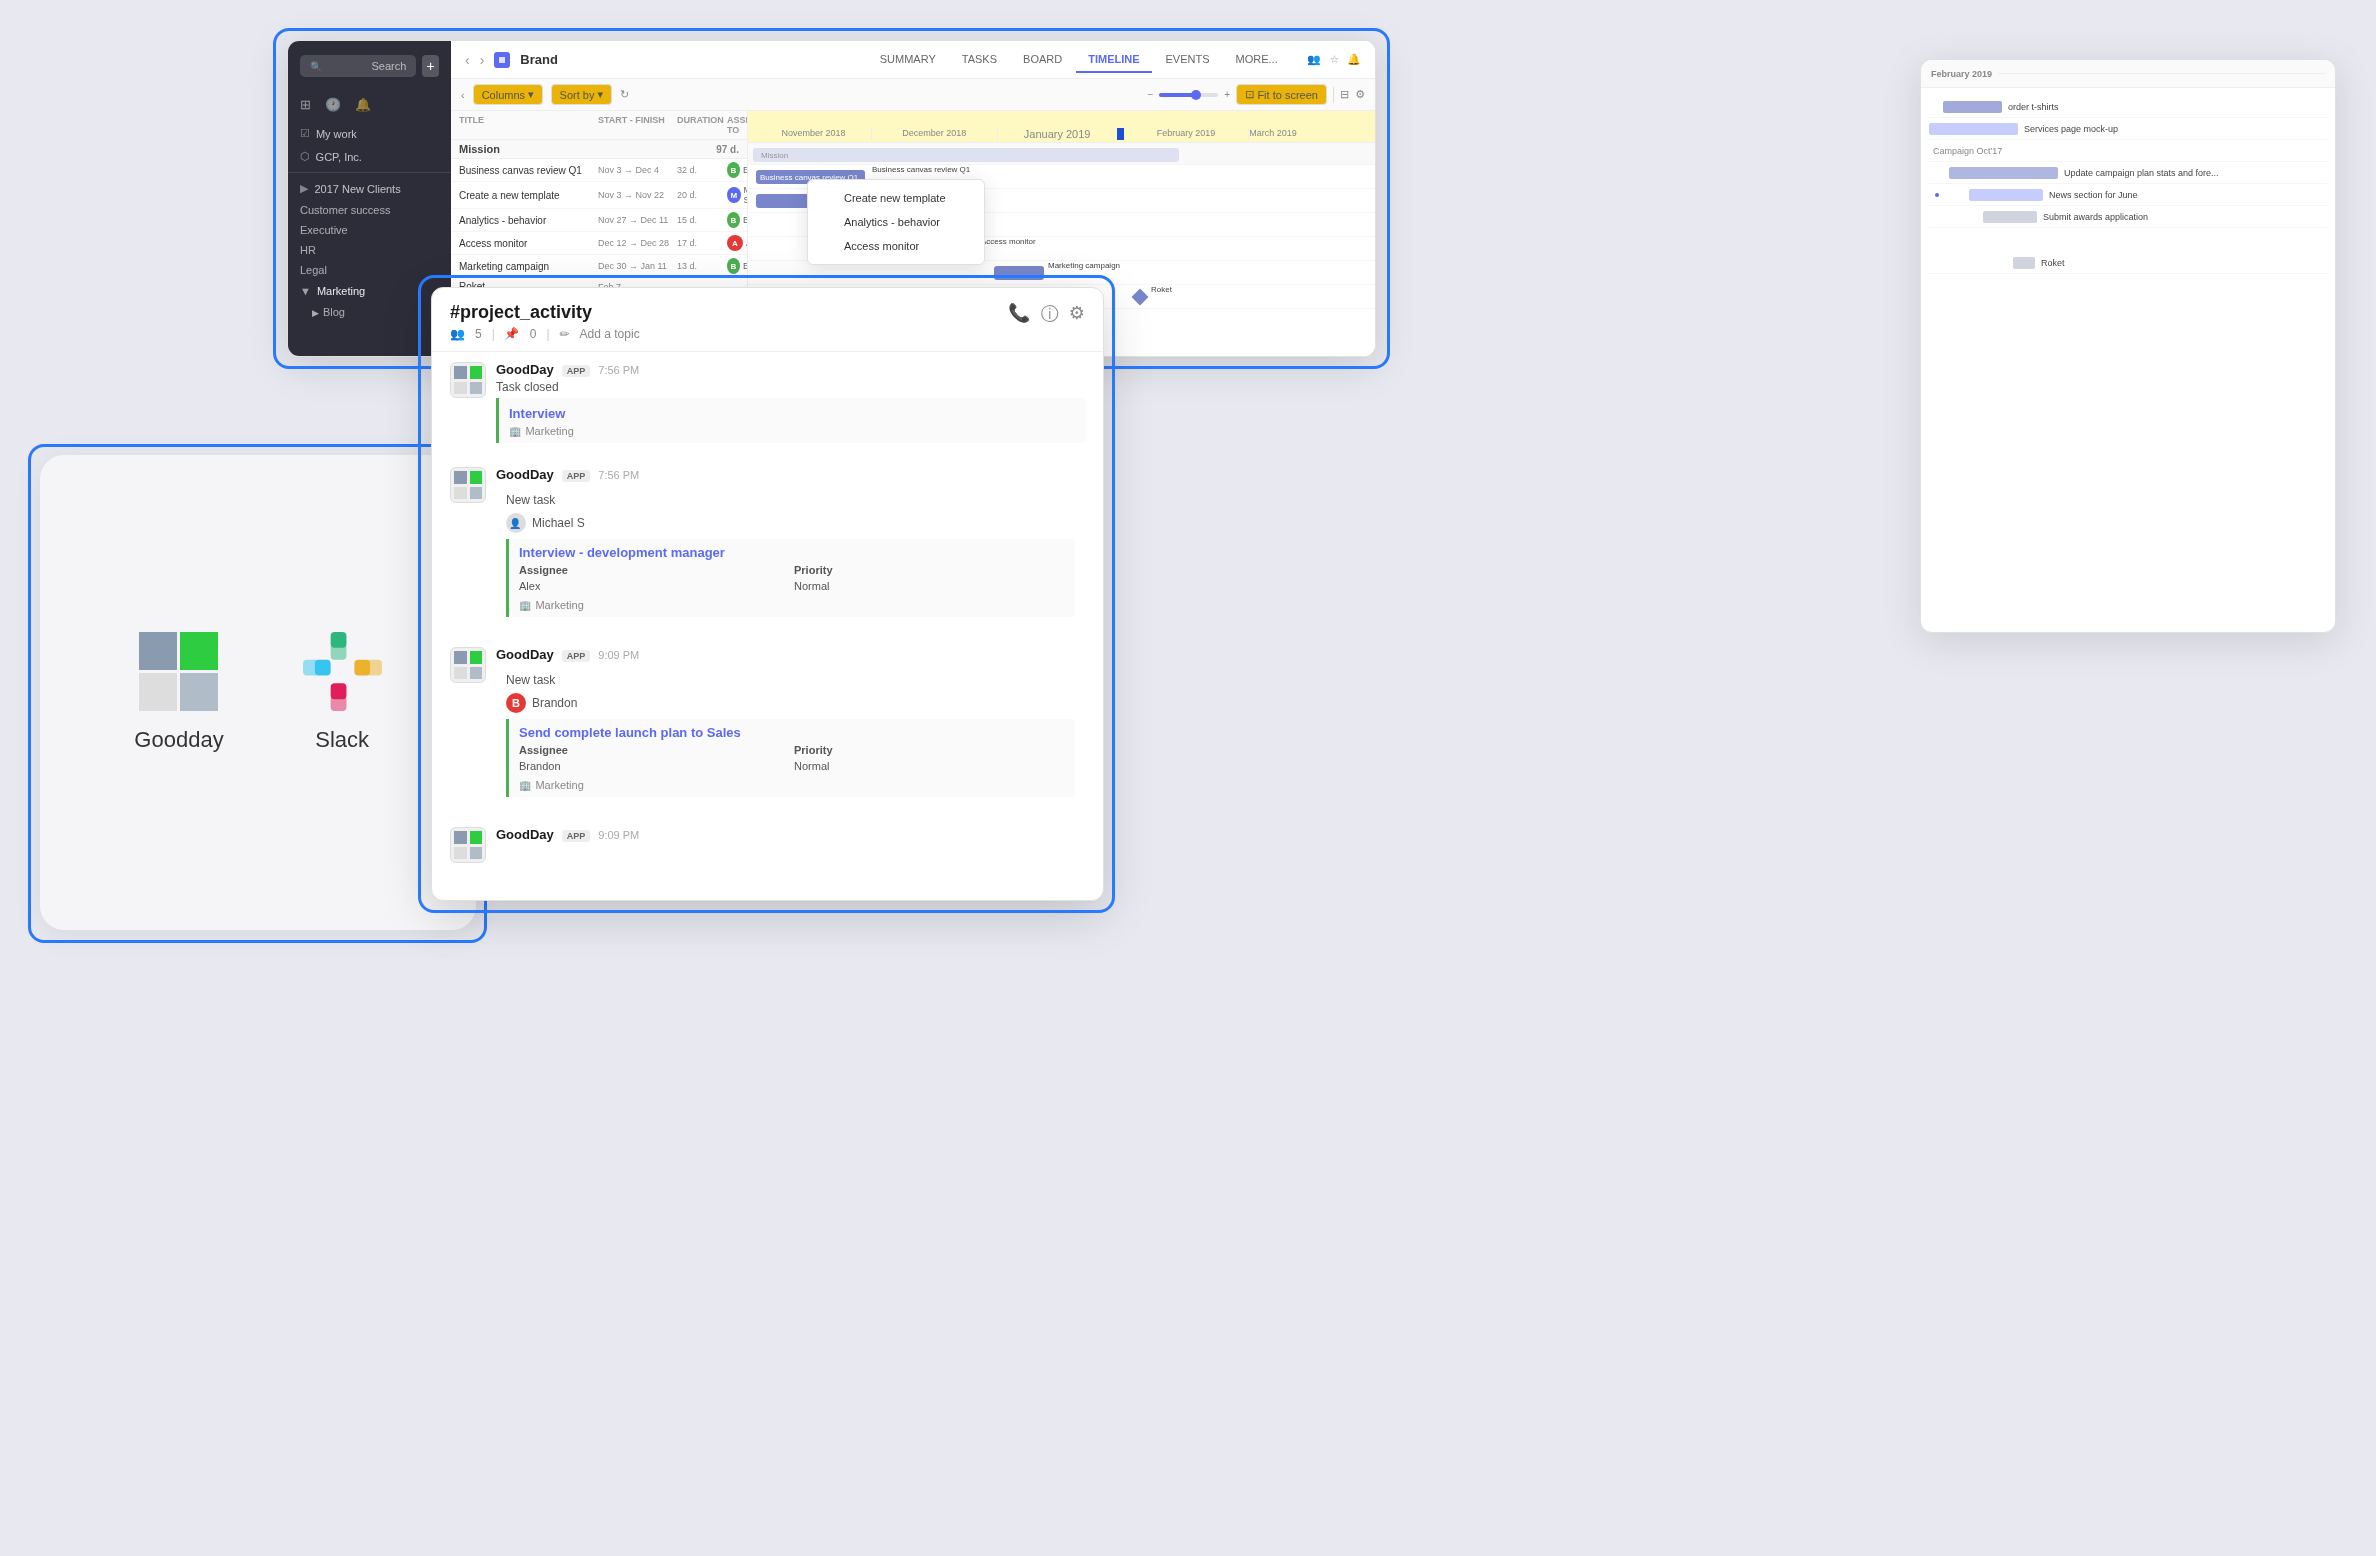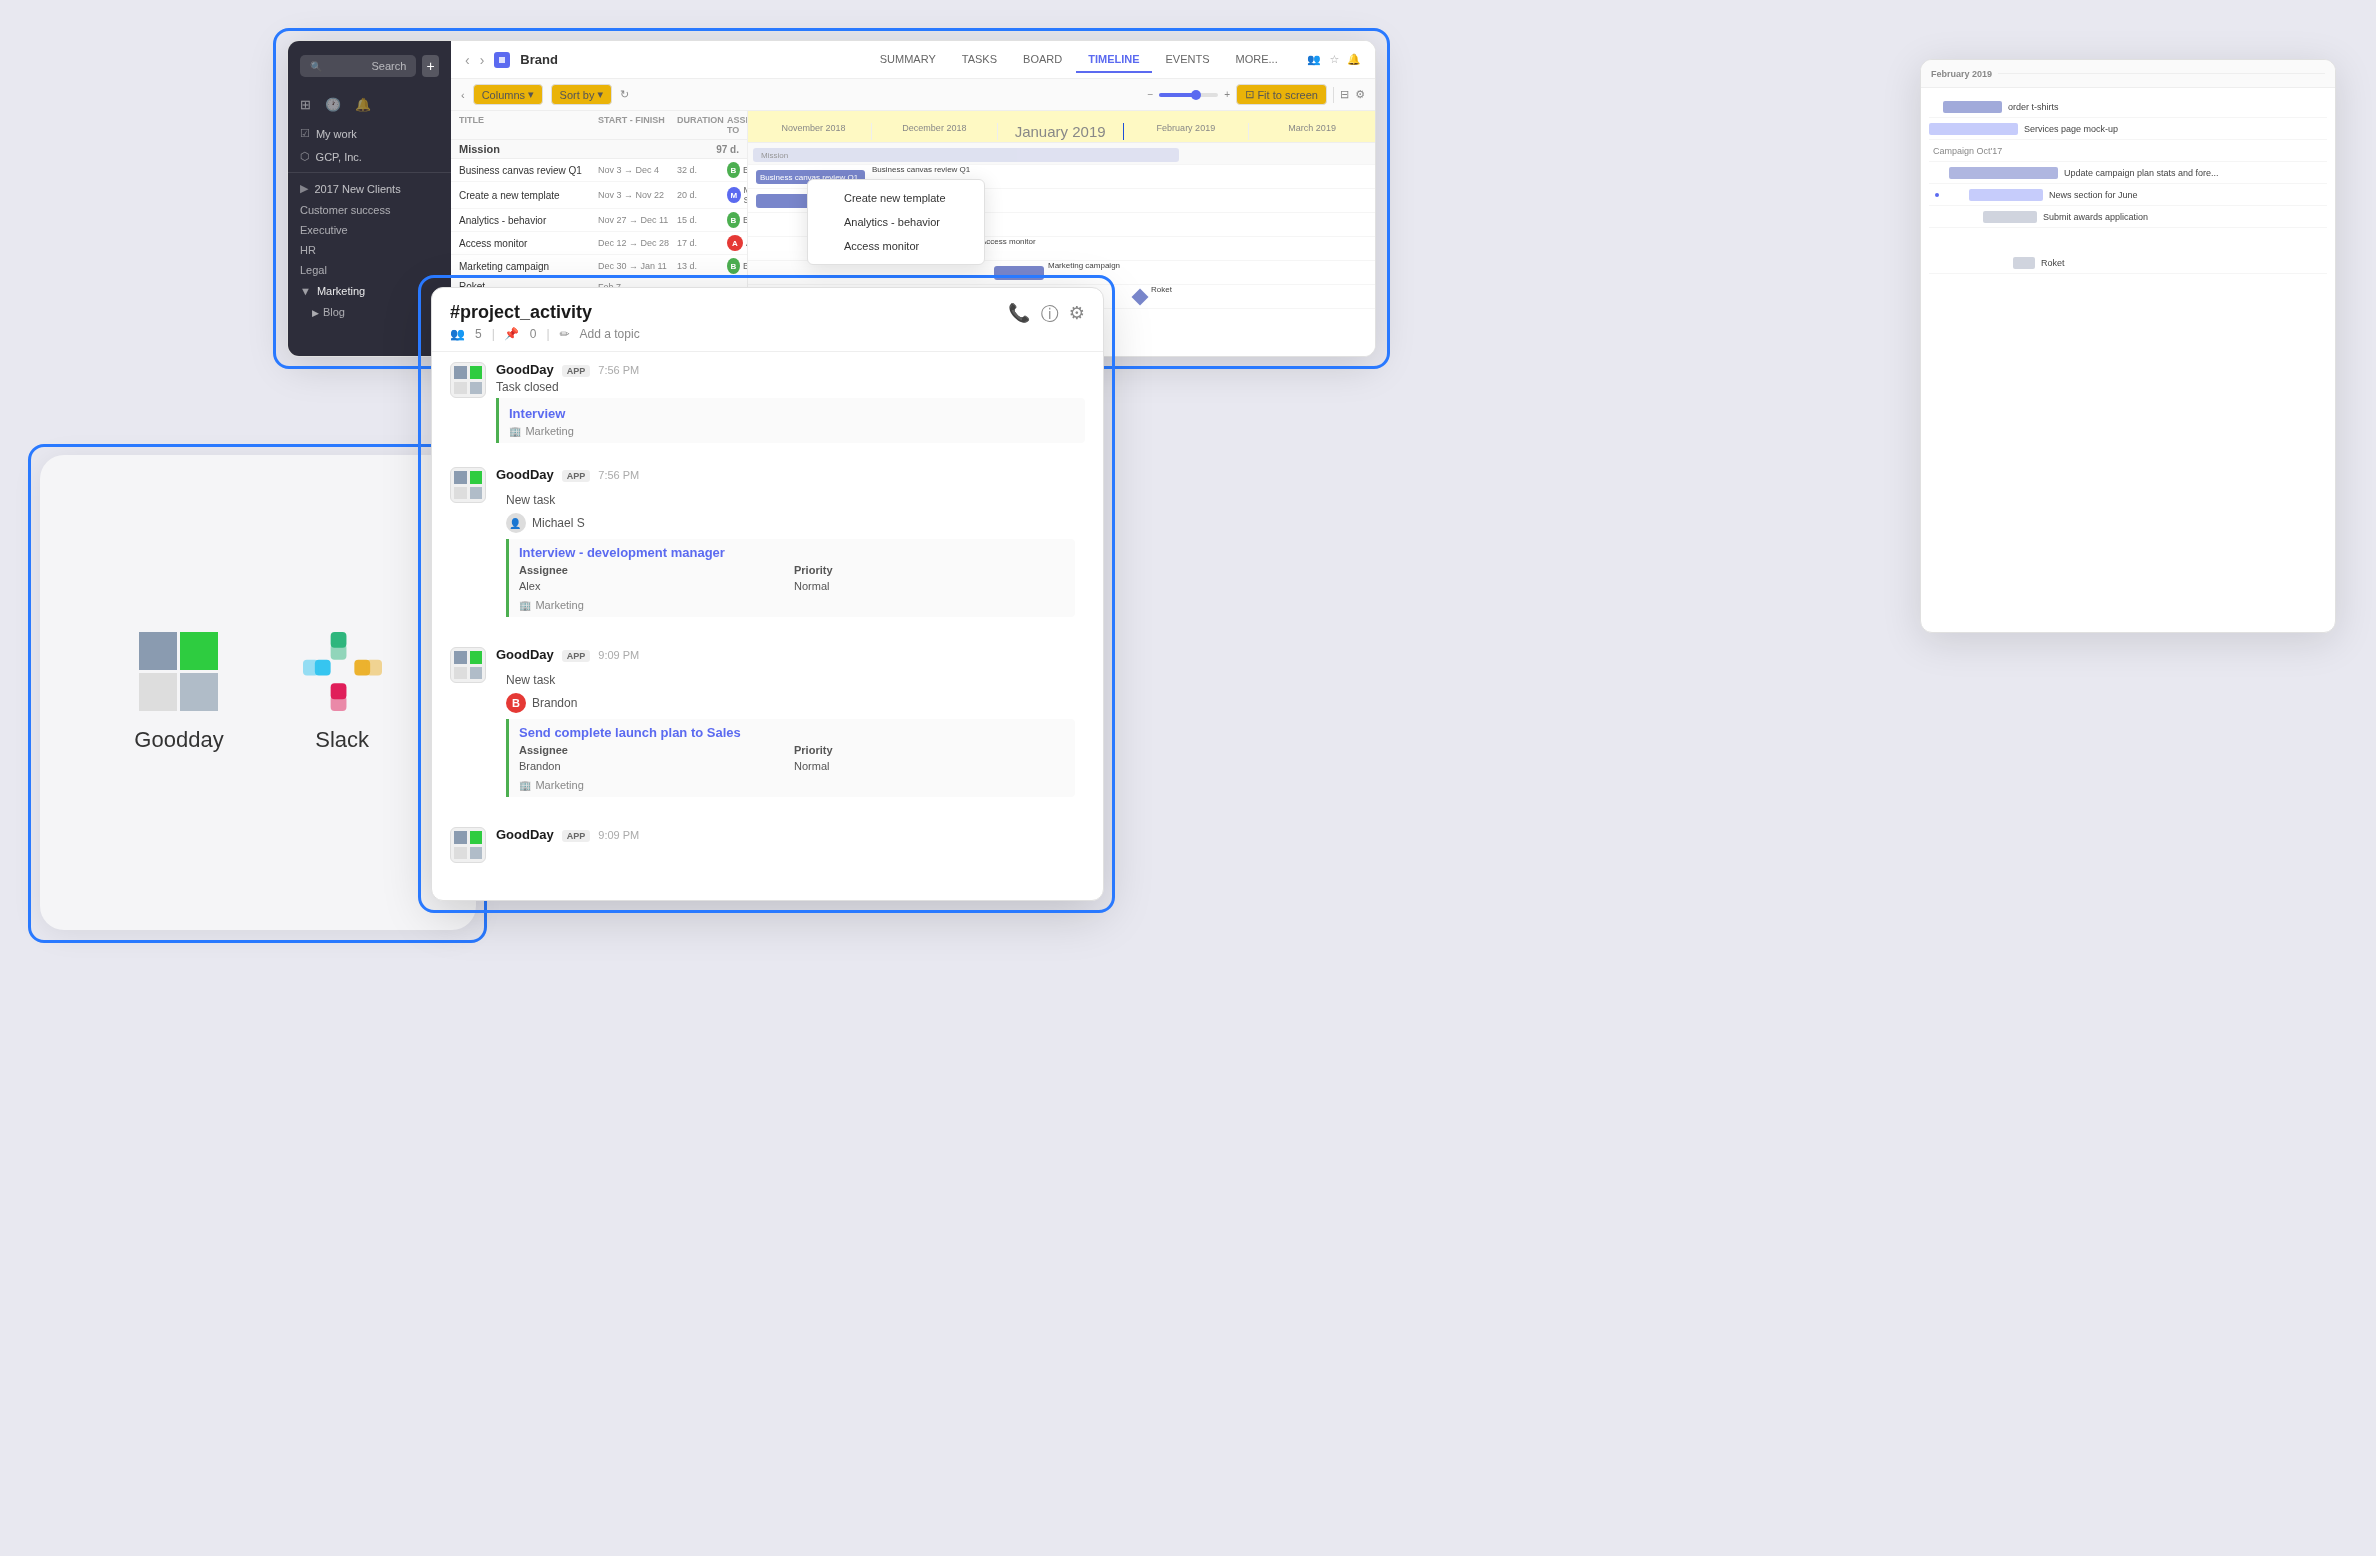--- a/index.html
+++ b/index.html
@@ -831,23 +831,23 @@
           <span style="font-size:10px; color:#5b6af0; cursor:pointer;">+ Workfloer</span>
         </div>
       </div>
 
       <div class="gantt-chart">
 
         <div class="gantt-header">
           <div style="display:flex; width:100%;">
             <div style="width:119px; text-align:center; font-size:9px; color:#888; border-right:1px solid #eee;">November 2018</div>
             <div style="width:129px; text-align:center; font-size:9px; color:#888; border-right:1px solid #eee;">December 2018</div>
-            <div style="width:129px; text-align:center; font-size:15px; color:#888; border-right:1px solid #1d4ed8;">January 2019</div>
+            <div style="width:129px; text-align:center; font-size:11px; color:#888; border-right:7px solid #1d4ed8;">January 2019</div>
             <div style="width:129px; text-align:center; font-size:9px; color:#888; border-right:1px solid #eee;">February 2019</div>
-            <div style="width:129px; text-align:center; font-size:9px; color:#888;">March 2019</div>
+            <div style="width:129px; font-size:9px; color:#888;">March 2019</div>
           </div>
         </div>
 
         <div class="gantt-row" style="background:#f9f9f9; height:22px;">
           <div class="gantt-bar" style="left:5px; width:426px; background:#c5cae9; opacity:0.5;">
             <span class="gantt-bar-label-dark">Mission</span>
           </div>
         </div>
 
         <div class="gantt-row">

